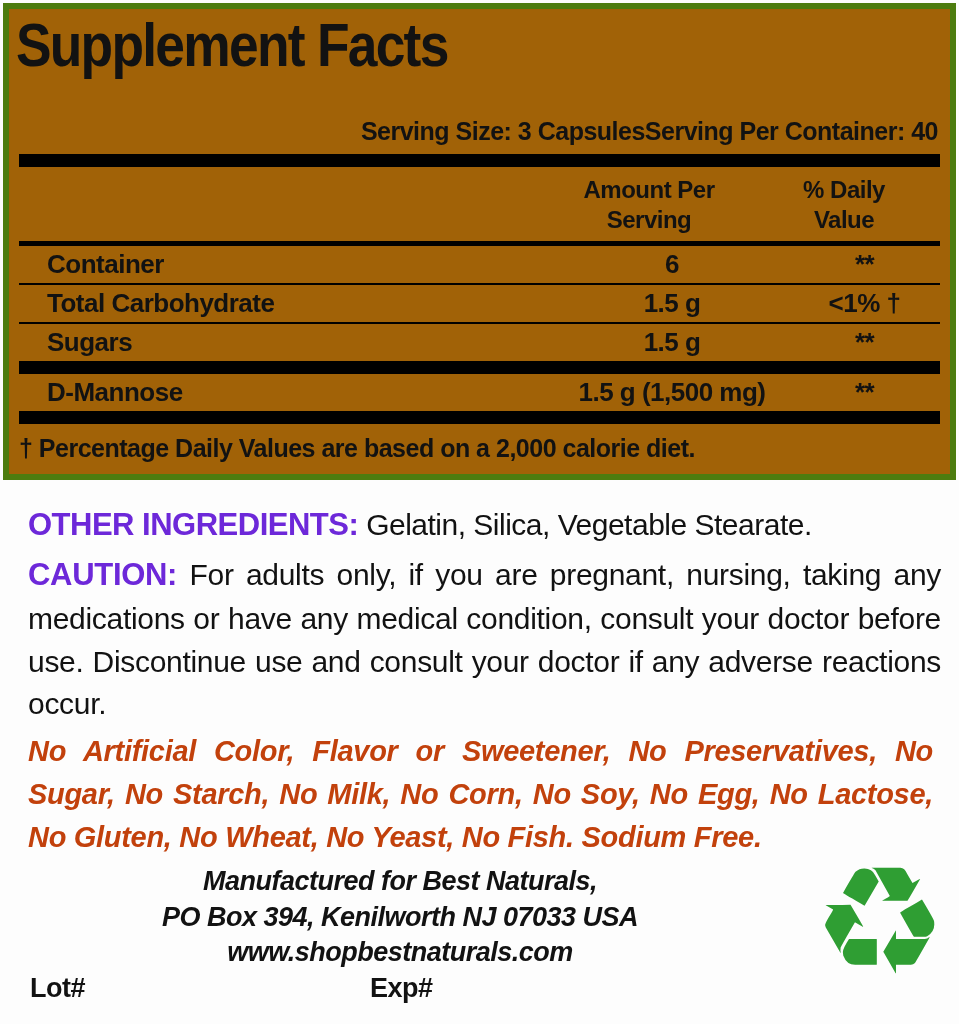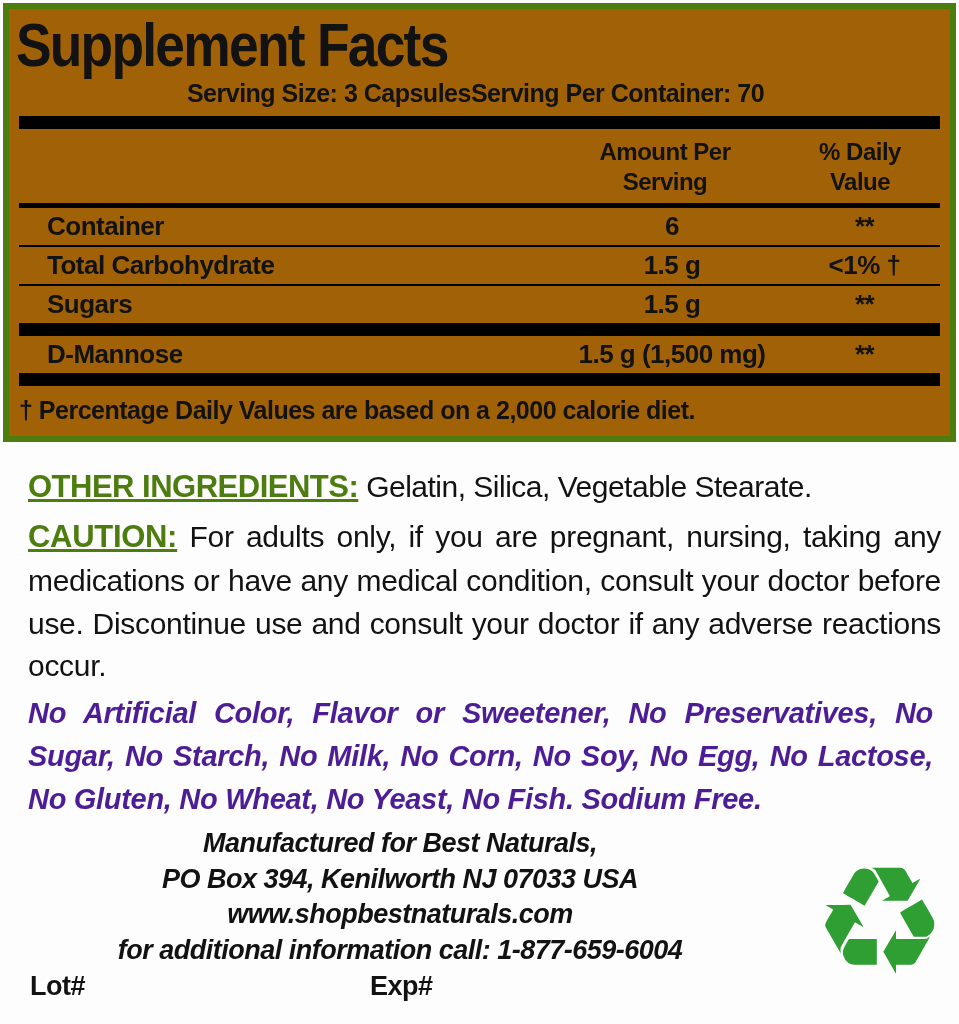--- a/index.html
+++ b/index.html
@@ -23,39 +23,40 @@
     font-weight:bold;
     letter-spacing:-2px;
     line-height:60px;
     padding:6px 0 0 8px;
     transform:scaleX(0.86);
     transform-origin:left center;
     white-space:nowrap;
   }
   .serving-row {
     display:flex;
-    justify-content:center;
+    justify-content:flex-end;
     padding:4px 12px 8px 4px;
     font-size:25px;
     font-weight:600;
     letter-spacing:-0.5px;
+    margin-top:38px;
   }
   .bar-thick { height:13px; background:#000; margin:0 10px; }
   .rule-medium { height:5px; background:#000; margin:0 10px; }
   .rule-thin { height:2px; background:#000; margin:0 10px; }
 
   .head-row {
     display:flex;
     justify-content:flex-end;
     align-items:flex-start;
     text-align:center;
     font-size:24px;
     font-weight:bold;
     line-height:1.25;
-    padding:8px 0 6px 0;
+    padding:8px 16px 6px 0;
     letter-spacing:-0.5px;
   }
   .head-amount { width:170px; margin-right:55px; }
   .head-dv { width:110px; margin-right:35px; }
 
   .t-row {
     display:flex;
     align-items:center;
     min-height:37px;
     font-size:26px;
@@ -68,21 +69,21 @@
 
   .footnotes {
     padding:7px 12px 8px 10px;
     font-size:25px;
     font-weight:600;
     letter-spacing:-0.5px;
     line-height:1.38;
   }
 
   
-  .accent { color:#4d7c0f; font-weight:bold;text-decoration:underline; }
+  .accent { color:#6d28d9; font-weight:bold; }
 
   .other-ingredients {
     margin:24px 20px 0 28px;
     font-size:30px;
     letter-spacing:-0.5px;
     line-height:1.35;
   }
   .other-ingredients .accent { font-size:31px; }
 
   .caution {
@@ -92,21 +93,21 @@
     text-align:justify;
     letter-spacing:-0.3px;
   }
   .caution .accent { font-size:31px; }
 
   .claims {
     margin:4px 26px 0 28px;
     font-size:29px;
     font-weight:bold;
     font-style:italic;
-    color:#4c1d95;
+    color:#c2410c;
     line-height:1.47;
     text-align:justify;
     letter-spacing:-0.3px;
   }
 
   .footer-block {
     width:800px;
     margin-top:6px;
     text-align:center;
     font-size:27px;
@@ -136,21 +137,21 @@
   }
 </style>
 </head>
 <body>
 
 <div class="panel">
   <div class="panel-title">Supplement Facts</div>
 
   <div class="serving-row">
     <span>Serving Size: 3 Capsules</span>
-    <span>Serving Per Container: 70</span>
+    <span>Serving Per Container: 40</span>
   </div>
 
   <div class="bar-thick"></div>
 
   <div class="head-row">
     <div class="head-amount">Amount Per Serving</div>
     <div class="head-dv">% Daily Value</div>
   </div>
 
   <div class="rule-medium"></div>
@@ -191,21 +192,20 @@
 <p class="other-ingredients"><span class="accent">OTHER INGREDIENTS:</span><span> Gelatin, Silica, Vegetable Stearate.</span></p>
 
 <p class="caution"><span class="accent">CAUTION:</span><span> For adults only, if you are pregnant, nursing, taking any medications or have any medical condition, consult your doctor before use. Discontinue use and consult your doctor if any adverse reactions occur.</span></p>
 
 <p class="claims">No Artificial Color, Flavor or Sweetener, No Preservatives, No Sugar, No Starch, No Milk, No Corn, No Soy, No Egg, No Lactose, No Gluten, No Wheat, No Yeast, No Fish. Sodium Free.</p>
 
 <div class="footer-block">
   <div>Manufactured for Best Naturals,</div>
   <div>PO Box 394, Kenilworth NJ 07033 USA</div>
   <div>www.shopbestnaturals.com</div>
-  <div>for additional information call: 1-877-659-6004</div>
 </div>
 
 <div class="lot-row">
   <span class="lot-label">Lot#</span>
   <span class="exp-label">Exp#</span>
 </div>
 
 <div class="recycle">♻</div>
 
 </body></html>

